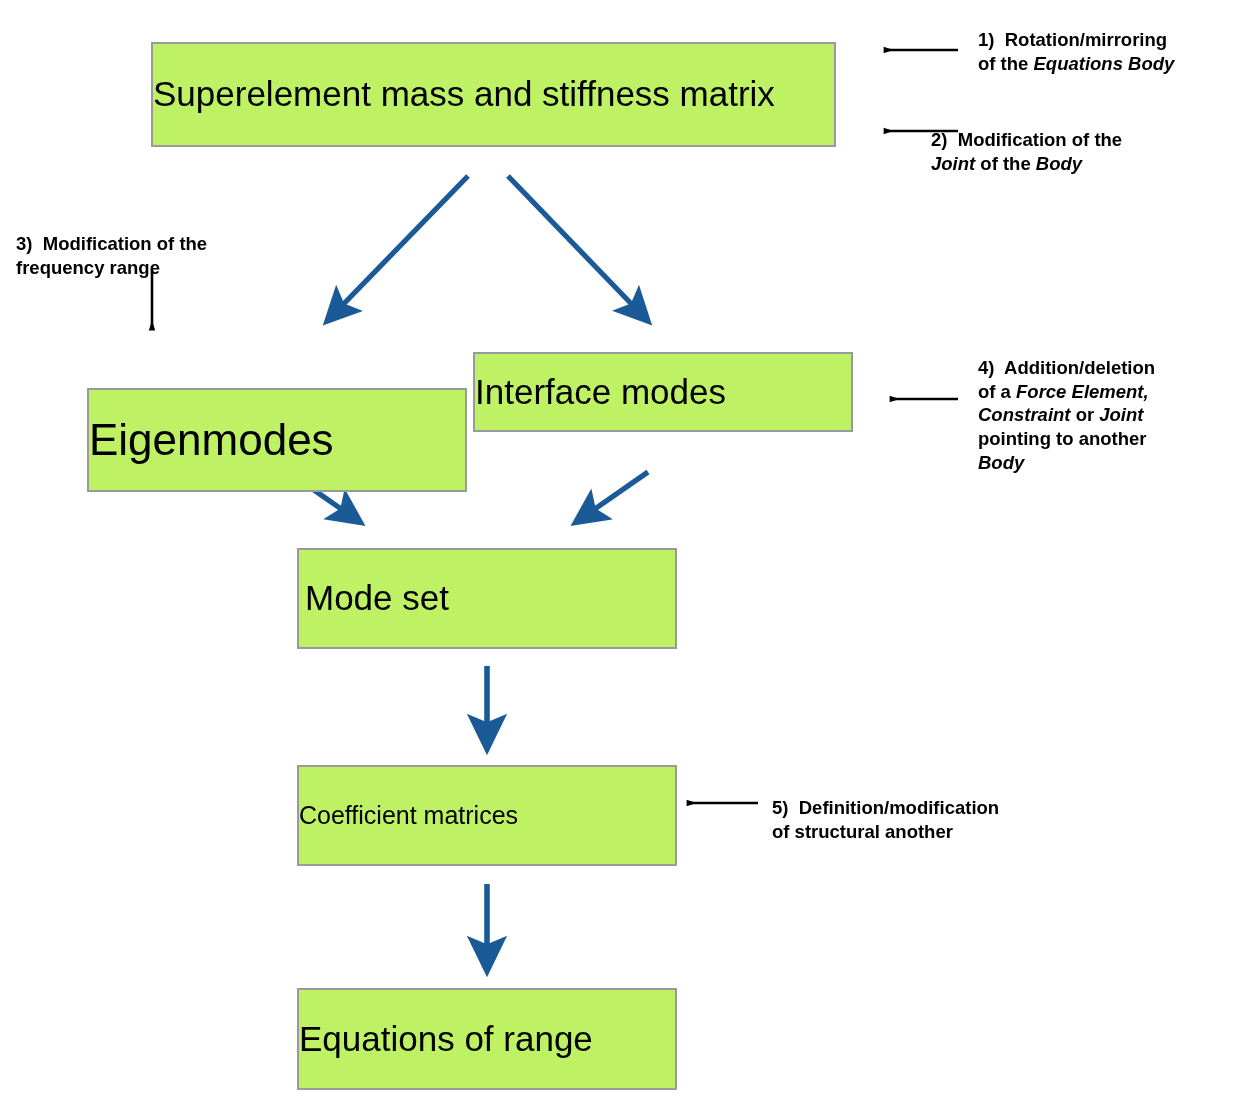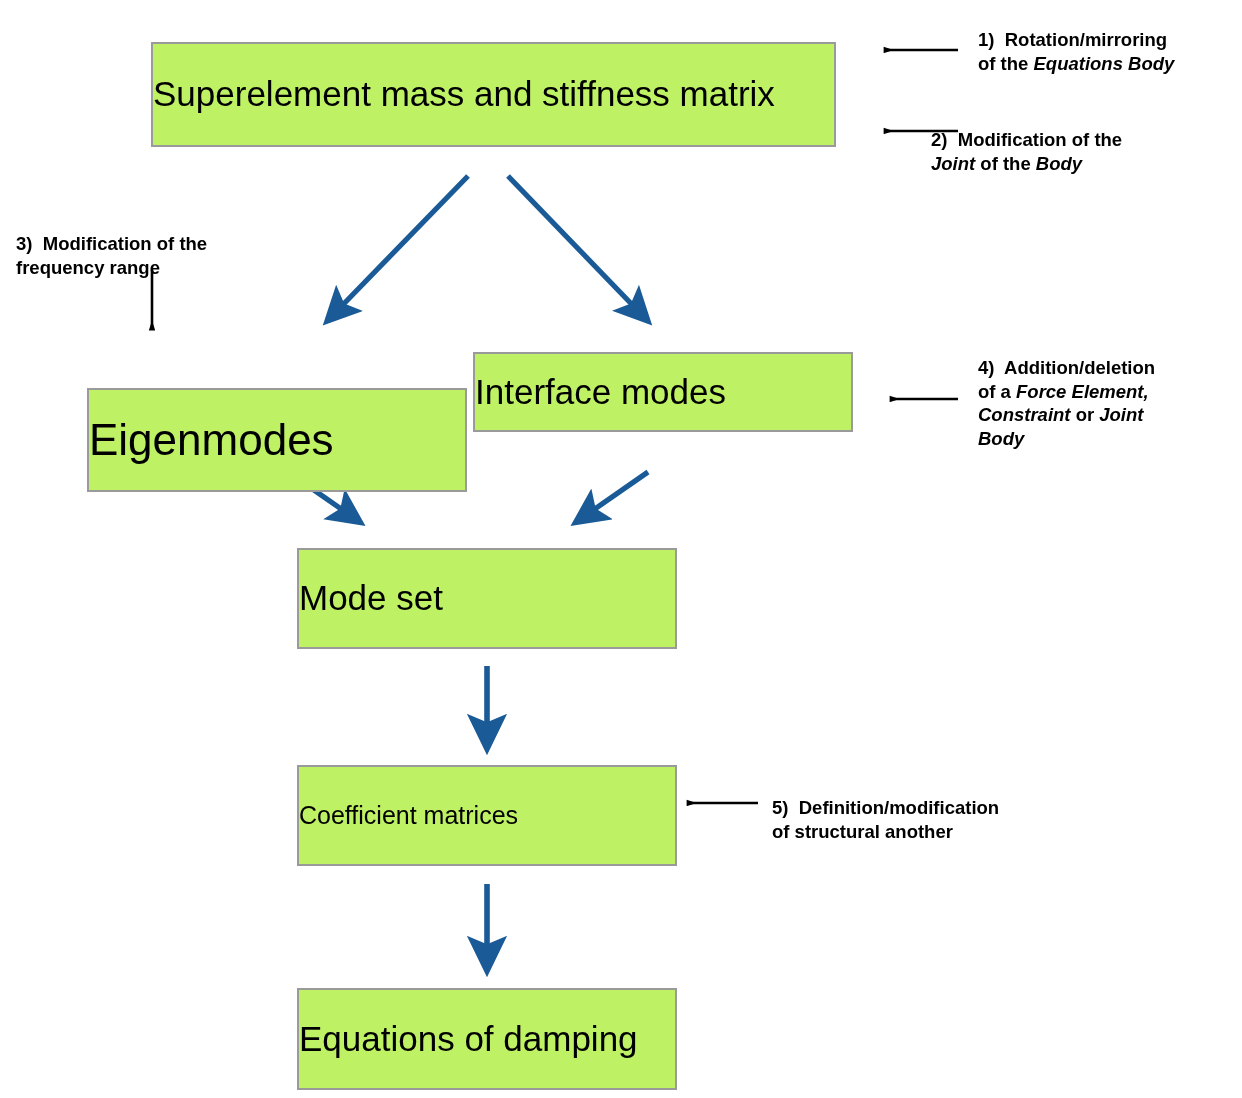--- a/index.html
+++ b/index.html
@@ -27,21 +27,21 @@
     letter-spacing: 0px;
   }
   .node-label {
     display: block;
     white-space: nowrap;
     line-height: 1.1;
   }
   #node-superelement { left: 151px; top: 42px; width: 685px; height: 105px; font-size: 35px; }
   #node-eigenmodes   { left: 87px;  top: 352px; width: 380px; height: 104px; font-size: 44px; margin-top: 36px; }
   #node-interface    { left: 473px; top: 352px; width: 380px; height: 80px; font-size: 35px; }
-  #node-modeset      { left: 297px; top: 548px; width: 380px; height: 101px; font-size: 35px; }
+  #node-modeset      { left: 297px; top: 548px; width: 380px; height: 101px; font-size: 35px; padding-left: 6px; }
   #node-coefficient  { left: 297px; top: 765px; width: 380px; height: 101px; font-size: 25px; }
   #node-equations    { left: 297px; top: 988px; width: 380px; height: 102px; font-size: 35px; }
 
   .annotation {
     position: absolute;
     font-weight: bold;
     font-size: 18.5px;
     line-height: 1.28;
     color: #000000;
     margin-top: 20px;
@@ -136,39 +136,40 @@
 
   <div class="node" id="node-modeset">
     <span class="node-label">Mode set</span>
   </div>
 
   <div class="node" id="node-coefficient">
     <span class="node-label">Coefficient matrices</span>
   </div>
 
   <div class="node" id="node-equations">
-    <span class="node-label">Equations of damping</span>
+    <span class="node-label">Equations of range</span>
   </div>
 
   <div class="annotation" id="anno-1">
       <div><span>1)&nbsp; </span><span>Rotation/mirroring</span></div>
       <div><span>of the </span><i>Equations Body</i></div>
     </div>
   <div class="annotation" id="anno-2">
       <div><span>2)&nbsp; </span><span>Modification of the</span></div>
       <div><i>Joint</i><span> of the </span><i>Body</i></div>
     </div>
   <div class="annotation" id="anno-3">
       <div><span>3)&nbsp; </span><span>Modification of the</span></div>
       <div><span>frequency range</span></div>
     </div>
   <div class="annotation" id="anno-4">
       <div><span>4)&nbsp; </span><span>Addition/deletion</span></div>
       <div><span>of a </span><i>Force Element,</i></div>
       <div><i>Constraint</i><span> or </span><i>Joint</i></div>
+      <div><span>pointing to another</span></div>
       <div><i>Body</i></div>
     </div>
   <div class="annotation" id="anno-5">
       <div><span>5)&nbsp; </span><span>Definition/modification</span></div>
       <div><span>of structural another</span></div>
     </div>
 
 </div>
 
 </body></html>

